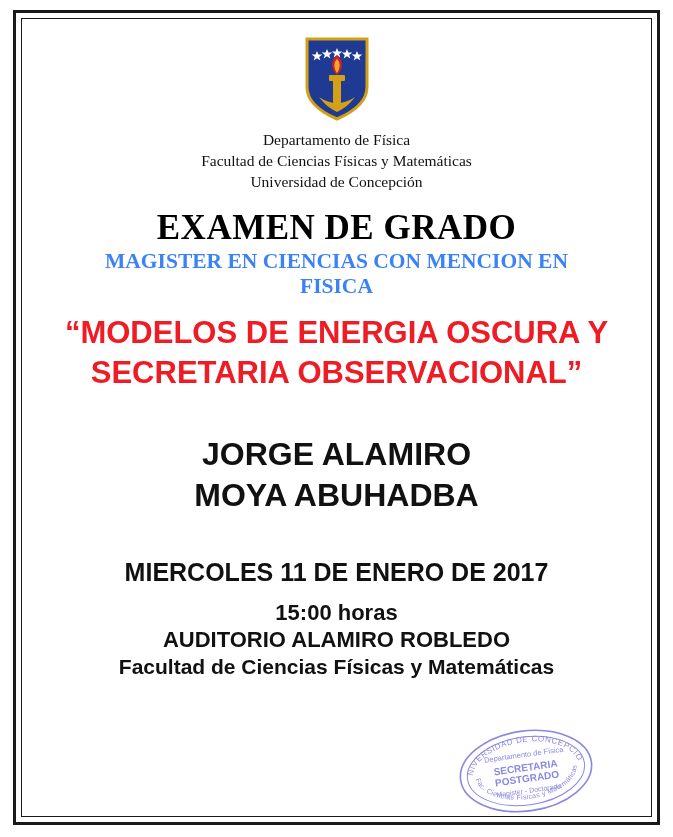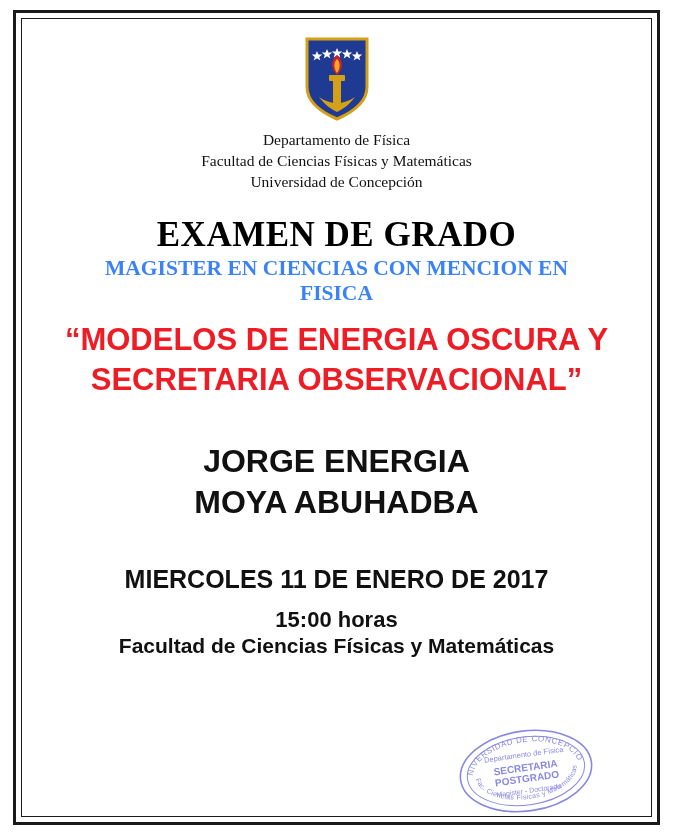--- a/index.html
+++ b/index.html
@@ -65,21 +65,21 @@
   .institution {
     margin-top: 8px;
     font-family: "Liberation Serif", serif;
     font-size: 15.5px;
     line-height: 1.35;
     color: #111111;
   }
 
   
   .title-main {
-    margin-top: 24px;
+    margin-top: 17px;
     font-family: "Liberation Serif", serif;
     font-weight: bold;
     font-size: 35px;
     letter-spacing: 0.5px;
     color: #000000;
     line-height: 1.05;
   }
   .title-sub {
     margin-top: 2px;
     font-family: "Liberation Serif", serif;
@@ -173,27 +173,28 @@
       <div>MAGISTER EN CIENCIAS CON MENCION EN</div>
       <div>FISICA</div>
     </div>
 
     <div class="thesis">
       <div>“MODELOS DE ENERGIA OSCURA Y</div>
       <div>SECRETARIA OBSERVACIONAL”</div>
     </div>
 
     <div class="candidate">
-      <div>JORGE ENERGIA</div>
+      <div>JORGE ALAMIRO</div>
       <div>MOYA ABUHADBA</div>
     </div>
 
     <div class="details">
       <div class="line1">MIERCOLES 11 DE ENERO DE 2017</div>
       <div class="line2">15:00 horas</div>
+      <div class="line3">AUDITORIO ALAMIRO ROBLEDO</div>
       <div class="line4">Facultad de Ciencias Físicas y Matemáticas</div>
     </div>
 
   </div>
 
   <svg class="stamp" viewBox="0 0 150 96">
     <g transform="rotate(-8 75 48)">
       <ellipse cx="75" cy="48" rx="66" ry="40" fill="none" stroke="#5b5bd6" stroke-width="1.6"></ellipse>
       <ellipse cx="75" cy="48" rx="59" ry="34" fill="none" stroke="#5b5bd6" stroke-width="1"></ellipse>
       <path id="arcTop" d="M 22 48 A 53 29 0 0 1 128 48" fill="none"></path>

